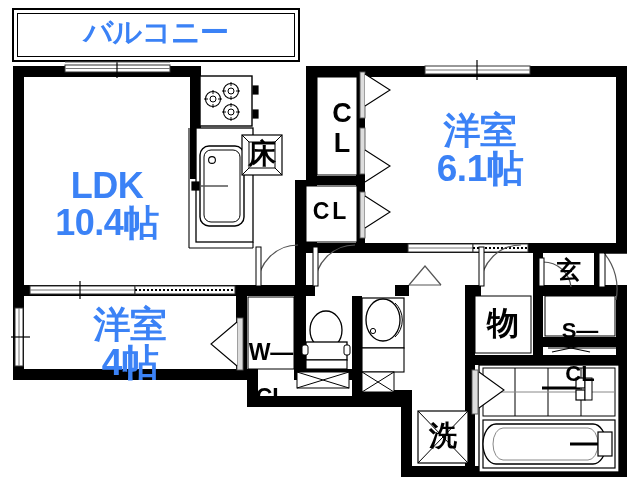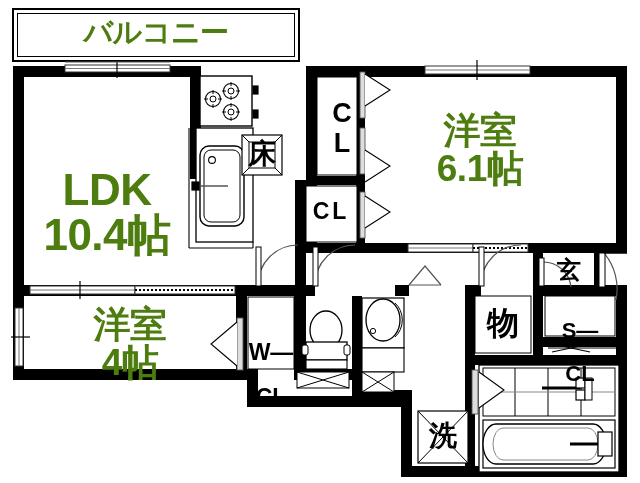--- a/index.html
+++ b/index.html
@@ -16,21 +16,21 @@
     height: 483px;
     background: #ffffff;
     overflow: hidden;
   }
   .wall {
     position: absolute;
     background: #000000;
   }
   .room-label {
     position: absolute;
-    color: #4d7c0f;
+    color: #3b82f6;
     font-weight: bold;
     text-align: center;
     line-height: 1.02;
     white-space: pre-line;
     letter-spacing: -0.5px;
   }
   .boxthin {
     position: absolute;
     border: 1px solid #333;
     background: #fff;
@@ -340,21 +340,21 @@
       <g>
         <rect x="306" y="186" width="51" height="56" fill="#fff" stroke="#000" stroke-width="1"></rect>
       </g>
 
       <g>
         <rect x="248" y="297" width="46" height="72" fill="#fff" stroke="#000" stroke-width="1"></rect>
       </g>
     </g>
   </svg>
 
-  <div class="room-label" style="left:22px; top:168px; width:170px; font-size:44px;">LDK
+  <div class="room-label" style="left:22px; top:168px; width:170px; font-size:36px;">LDK
 10.4帖</div>
 
   <div class="room-label" style="left:400px; top:112px; width:160px; font-size:37px;">洋室
 6.1帖</div>
 
   <div class="room-label" style="left:50px; top:306px; width:160px; font-size:37px;">洋室
 4帖</div>
 
   <div class="lbl-sm" style="left:319px; top:93px; width:36px; font-size:27px; line-height:1.0; writing-mode:vertical-rl; text-orientation:upright; height:70px;">CL</div>
 

